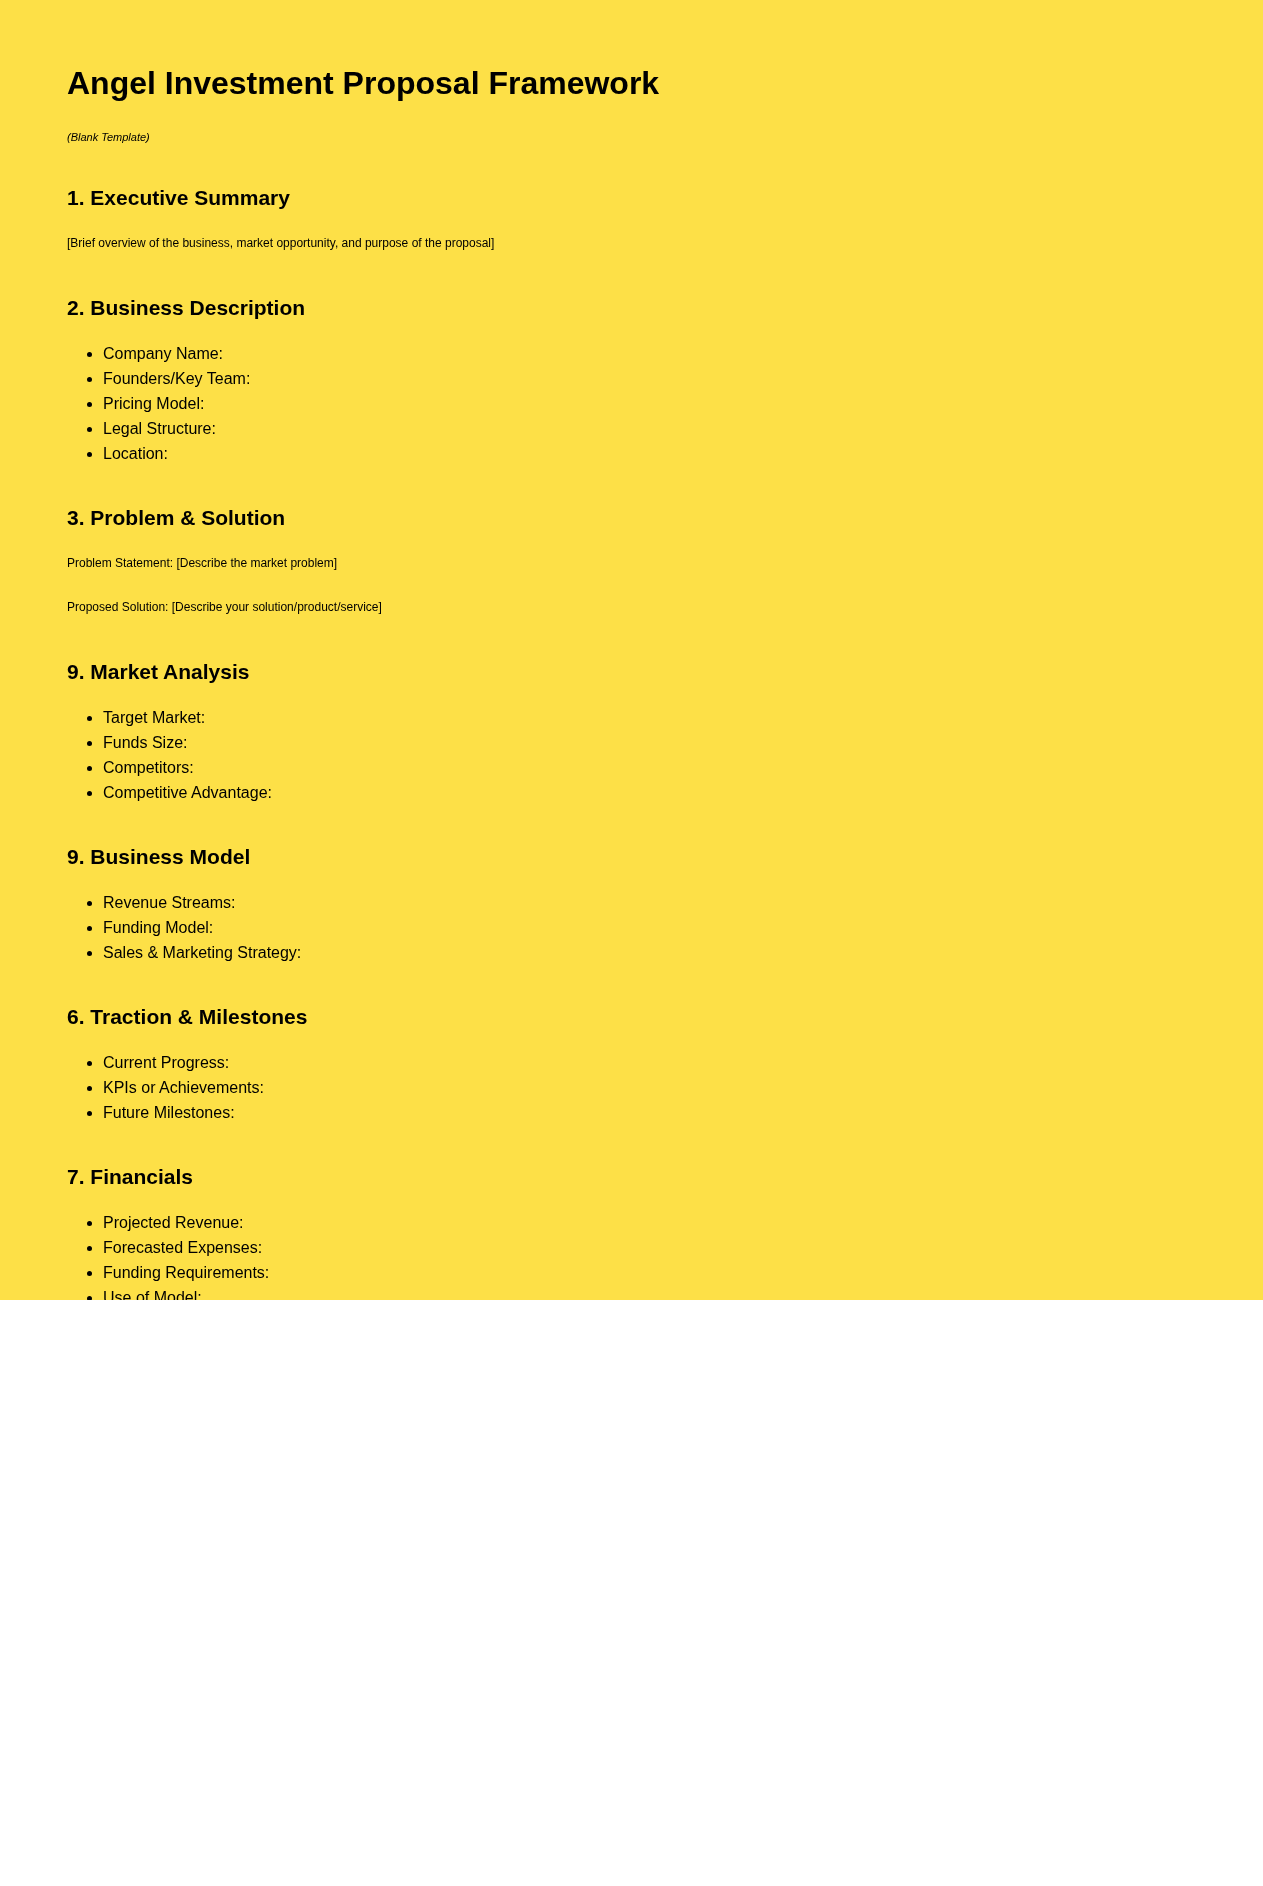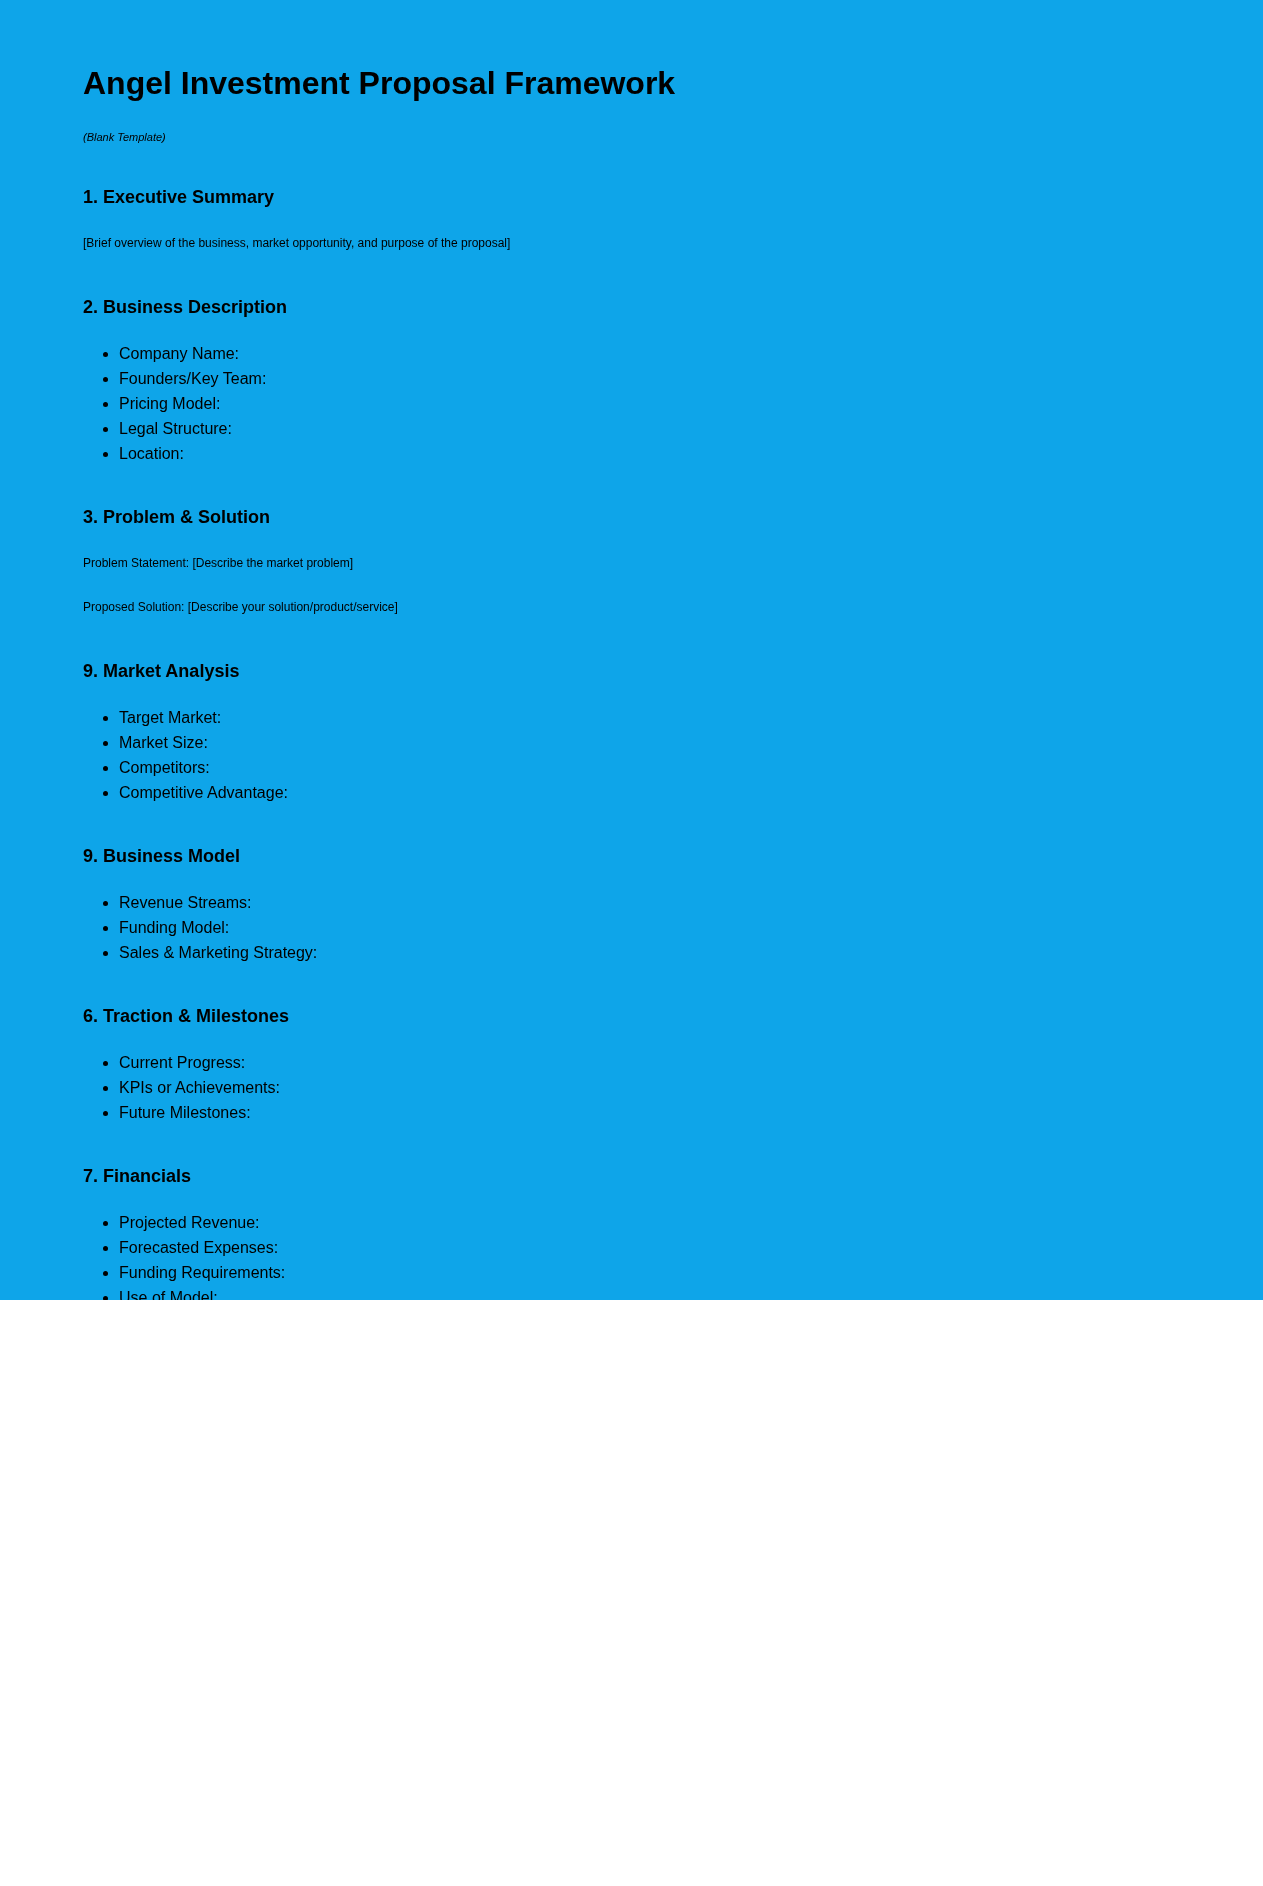--- a/index.html
+++ b/index.html
@@ -11,41 +11,40 @@
     width: 1263px;
     height: 1886px;
     font-family: "Liberation Sans", sans-serif;
     color: #000000;
     overflow: hidden;
   }
   
   .viewport {
     height: 1300px;
     overflow: hidden;
-    background: #0ea5e9;
-    padding-left: 16px;
+    background: #fde047;
   }
   .doc {
     padding: 65px 60px 0 67px;
   }
   h1.doc-title {
     font-size: 32px;
     line-height: 37px;
     font-weight: bold;
     margin: 0 0 26px 0;
   }
   p.subtitle {
     font-size: 11px;
     line-height: 18px;
     font-style: italic;
     margin: 0;
   }
   section { margin: 0; }
   h3.sec-heading {
-    font-size: 18px;
+    font-size: 21px;
     line-height: 23px;
     font-weight: bold;
     margin: 40px 0 22px 0;
   }
   p.body-text {
     font-size: 12px;
     line-height: 25px;
     margin: 0 0 19px 0;
   }
   ul.bullets {
@@ -86,21 +85,21 @@
     <section>
       <h3 class="sec-heading">3. Problem &amp; Solution</h3>
       <p class="body-text">Problem Statement: [Describe the market problem]</p>
       <p class="body-text">Proposed Solution: [Describe your solution/product/service]</p>
     </section>
 
     <section>
       <h3 class="sec-heading">9. Market Analysis</h3>
       <ul class="bullets">
         <li>Target Market:</li>
-        <li>Market Size:</li>
+        <li>Funds Size:</li>
         <li>Competitors:</li>
         <li>Competitive Advantage:</li>
       </ul>
     </section>
 
     <section>
       <h3 class="sec-heading">9. Business Model</h3>
       <ul class="bullets">
         <li>Revenue Streams:</li>
         <li>Funding Model:</li>

